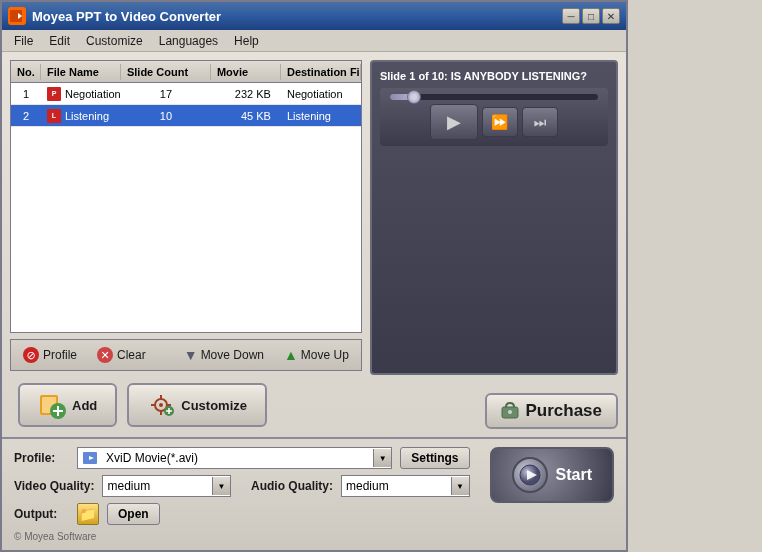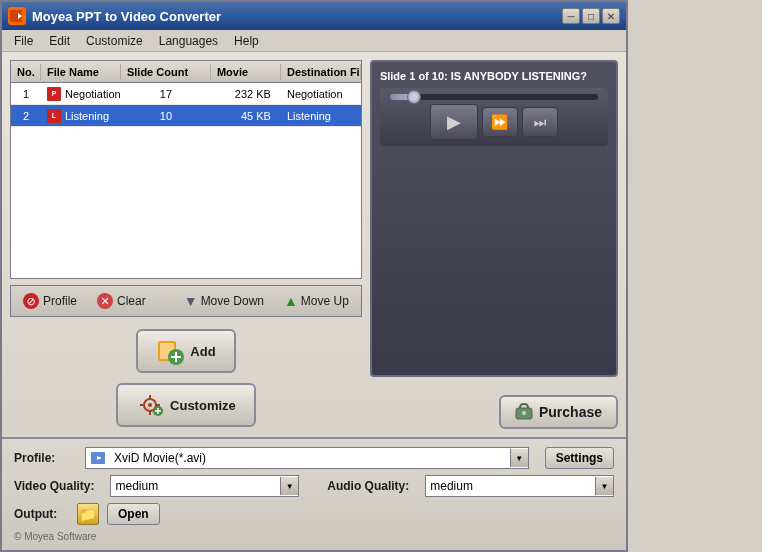--- a/index.html
+++ b/index.html
@@ -170,21 +170,20 @@
       font-size: 11px;
     }
     .icon-remove { background: #cc2222; color: white; }
     .icon-clear { background: #cc4444; color: white; }
 
     .action-row {
       display: flex;
       align-items: center;
       padding: 6px 8px 2px;
       gap: 10px;
-      flex-direction: column;
     }
 
     .big-btn {
       display: flex; align-items: center; gap: 6px;
       padding: 6px 18px;
       background: linear-gradient(180deg, #f0ece4 0%, #d8d4cc 50%, #c4c0b8 100%);
       border: 2px solid #8a8a9a;
       border-radius: 6px;
       cursor: pointer;
       font-size: 13px;
@@ -297,37 +296,37 @@
       font-size: 18px;
     }
 
     .purchase-btn {
       display: flex; align-items: center; gap: 6px;
       padding: 6px 14px;
       background: linear-gradient(180deg, #f0ece4 0%, #d8d4cc 50%, #c4c0b8 100%);
       border: 2px solid #8a8a9a;
       border-radius: 6px;
       cursor: pointer;
-      font-size: 14px;
+      font-size: 17px;
       font-weight: bold;
       color: #1a1a1a;
       align-self: flex-end;
       justify-content: space-between;
     }
 
     
     .settings-panel {
       background: linear-gradient(180deg, #dcd8d0 0%, #ccc8c0 100%);
       border-top: 2px solid #8a8a9a;
       padding: 8px 12px;
     }
     .settings-row {
       display: flex;
       align-items: center;
-      gap: 16px;
+      gap: 8px;
       margin-bottom: 6px;
     }
     .settings-label {
       font-size: 12px;
       font-weight: bold;
       color: #1a1a1a;
       min-width: 55px;
     }
     .settings-select {
       flex: 1;
@@ -597,16 +596,33 @@
           <span class="settings-label">Output:</span>
           <div class="folder-icon-btn">
             📁
           </div>
           <button class="open-btn">Open</button>
         </div>
 
         <div class="copyright">© Moyea Software</div>
       </div>
 
+      <div style="display:flex; align-items:center; margin-left: 8px;">
+        <button class="start-btn">
+          <div class="start-icon">
+            <svg width="22" height="22" viewBox="0 0 22 22">
+              <circle cx="11" cy="11" r="10" fill="url(#sg)" stroke="#3a3a5a" stroke-width="1"></circle>
+              <defs>
+                <radialGradient id="sg" cx="35%" cy="35%">
+                  <stop offset="0%" stop-color="#c0c0d8"></stop>
+                  <stop offset="100%" stop-color="#4a4a6a"></stop>
+                </radialGradient>
+              </defs>
+              <polygon points="8,6 18,11 8,16" fill="white" opacity="0.9"></polygon>
+            </svg>
+          </div>
+          <span style="font-size:16px; font-weight:bold; color: white;">Start</span>
+        </button>
+      </div>
     </div>
   </div>
 
 </div>
 
 </body></html>

